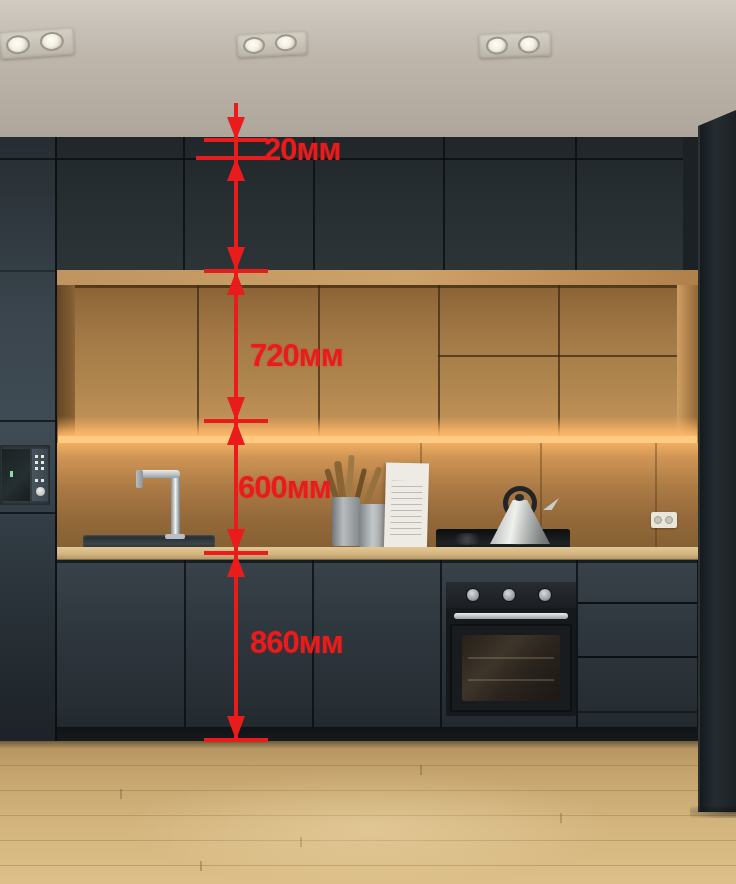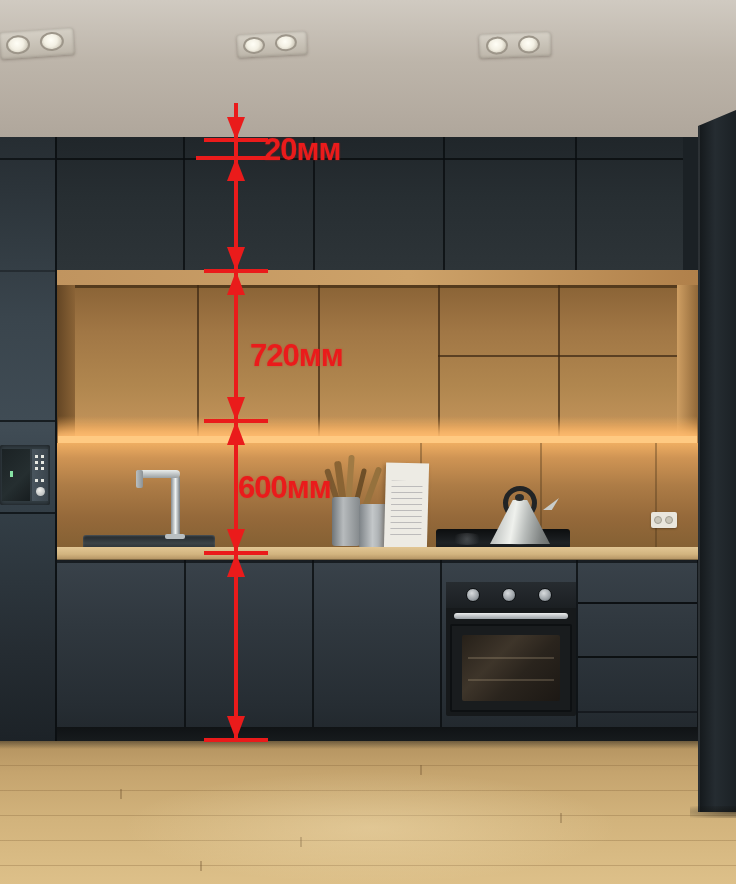--- a/index.html
+++ b/index.html
@@ -324,14 +324,15 @@
       <polygon points="227,445 245,445 236,421"></polygon>
       <polygon points="227,529 245,529 236,553"></polygon>
       <polygon points="227,577 245,577 236,553"></polygon>
       <polygon points="227,716 245,716 236,740"></polygon>
     </g>
   </svg>
 
   <div class="dim-label" style="left:264px;top:134px;">20мм</div>
   <div class="dim-label" style="left:250px;top:340px;">720мм</div>
   <div class="dim-label" style="left:238px;top:472px;">600мм</div>
+  <div class="dim-label" style="left:250px;top:627px;">860мм</div>
 
 </div>
 
 </body></html>

